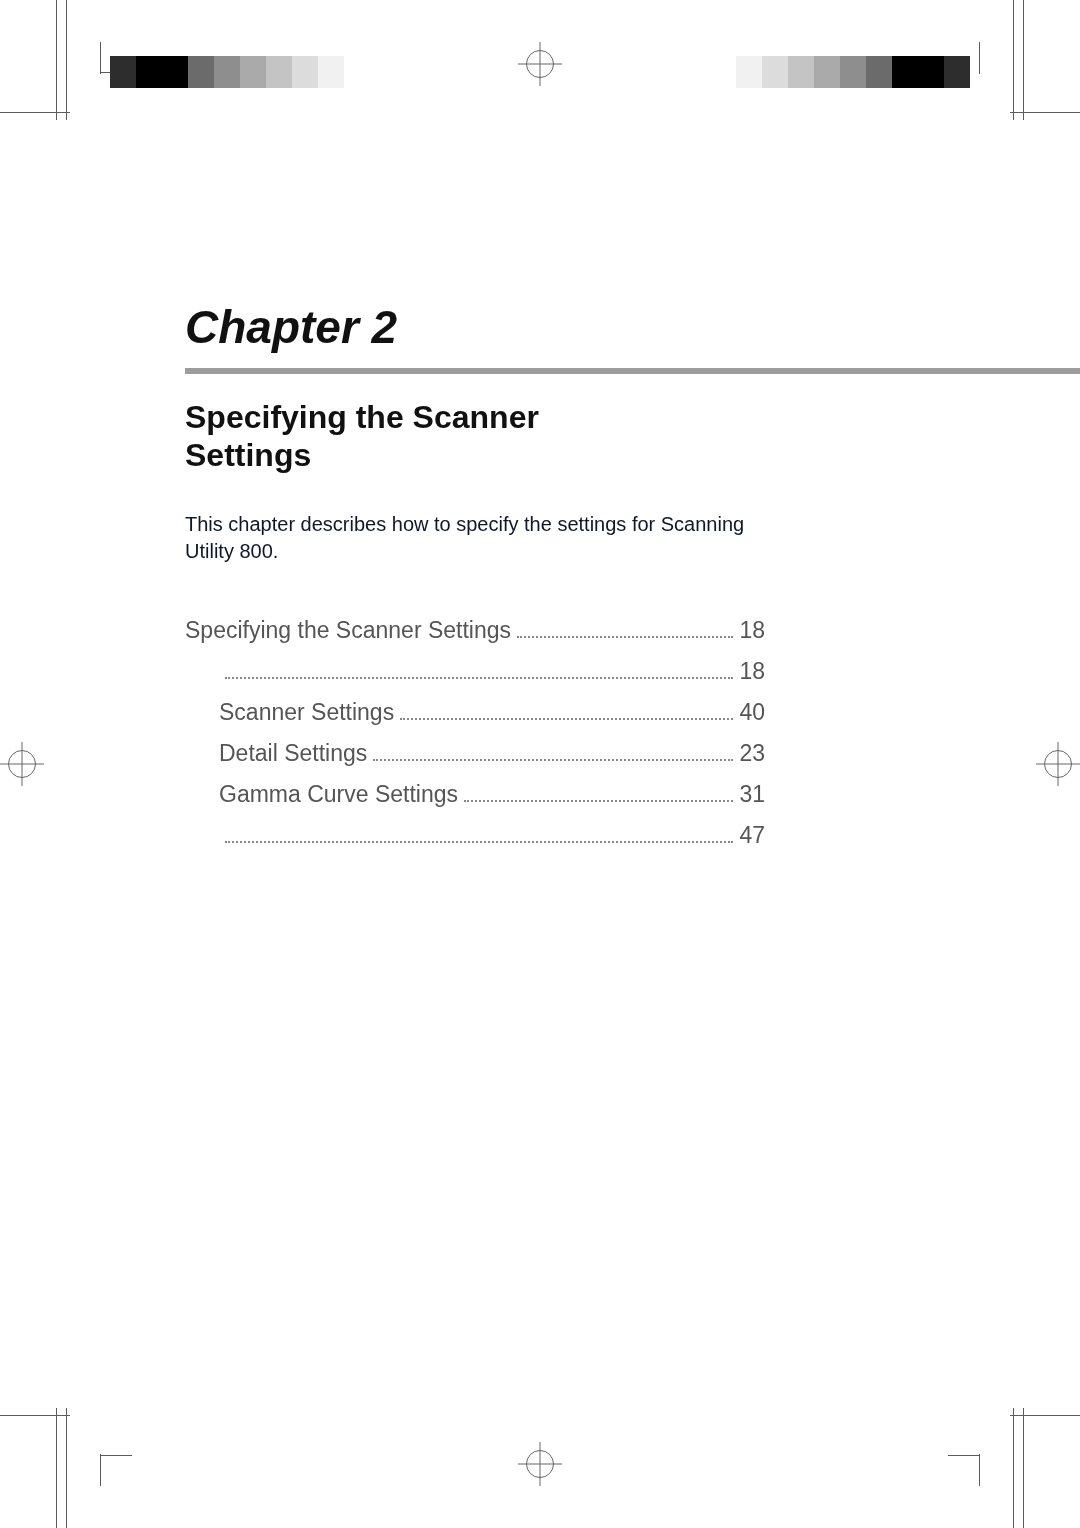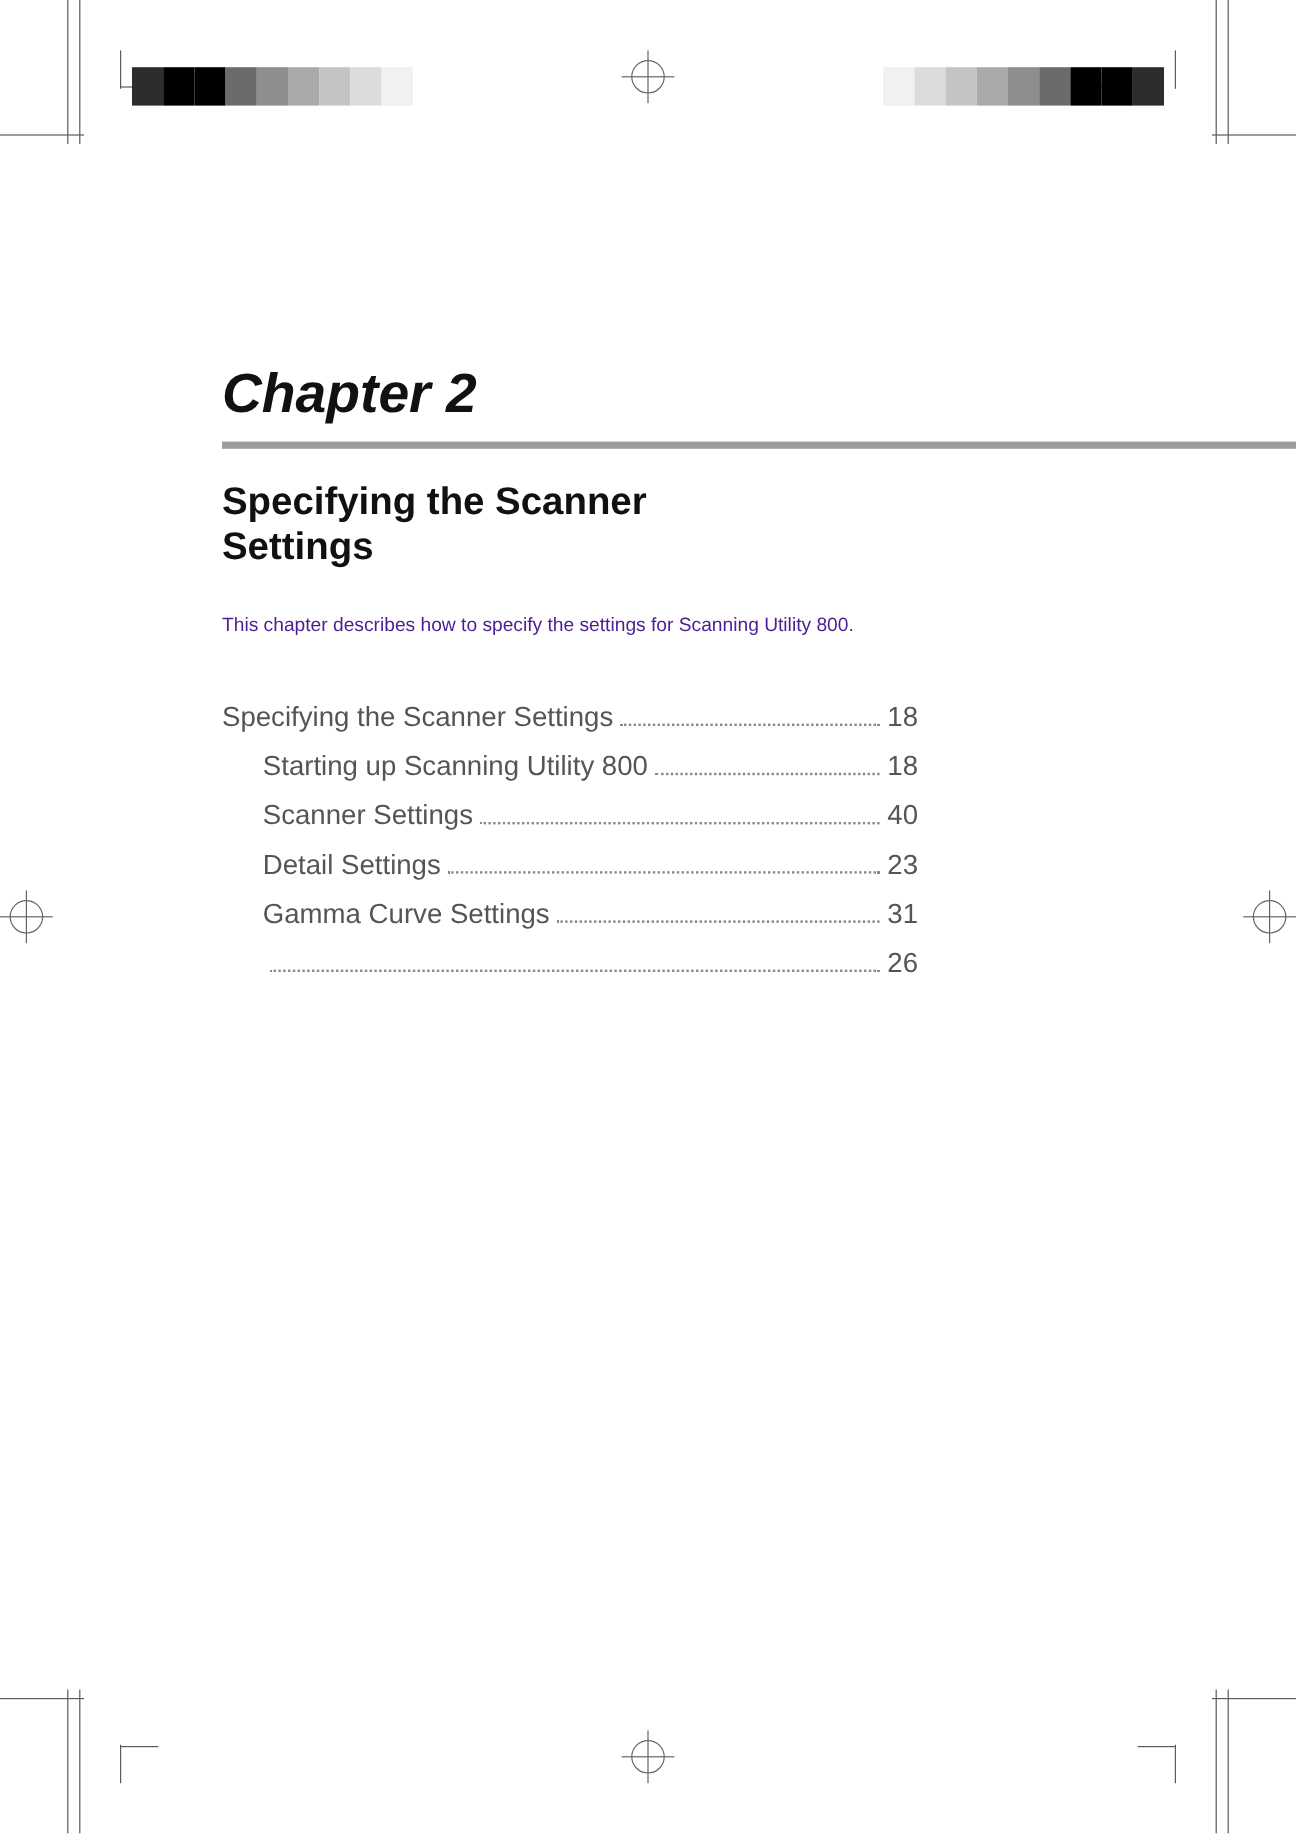--- a/index.html
+++ b/index.html
@@ -126,22 +126,22 @@
   }
   .section-title{
     font-weight:700;
     font-size:32px;
     color:#111;
     line-height:1.2;
     margin:0 0 36px 0;
     max-width: 470px;
   }
   .intro{
-    font-size:16px;
-    color:#4c1d95;
+    font-size:20px;
+    color:#0f172a;
     line-height:1.35;
     margin:0 0 48px 0;
     max-width: 560px;
   }
   .toc{
     font-size:23px;
     color:#555;
     max-width: 580px;
   }
   .toc-row{
@@ -228,37 +228,36 @@
 
   <p class="intro">This chapter describes how to specify the settings for Scanning Utility 800.</p>
 
   <div class="toc">
     <div class="toc-row">
       <span class="toc-label">Specifying the Scanner Settings</span>
       <span class="toc-leader"></span>
       <span class="toc-page">18</span>
     </div>
     <div class="toc-row sub">
-      <span class="toc-label">Starting up Scanning Utility 800</span>
       <span class="toc-leader"></span>
       <span class="toc-page">18</span>
     </div>
     <div class="toc-row sub">
       <span class="toc-label">Scanner Settings</span>
       <span class="toc-leader"></span>
       <span class="toc-page">40</span>
     </div>
     <div class="toc-row sub">
       <span class="toc-label">Detail Settings</span>
       <span class="toc-leader"></span>
       <span class="toc-page">23</span>
     </div>
     <div class="toc-row sub">
       <span class="toc-label">Gamma Curve Settings</span>
       <span class="toc-leader"></span>
       <span class="toc-page">31</span>
     </div>
     <div class="toc-row sub">
       <span class="toc-leader"></span>
-      <span class="toc-page">26</span>
+      <span class="toc-page">47</span>
     </div>
   </div>
 </div>
 
 </body></html>

